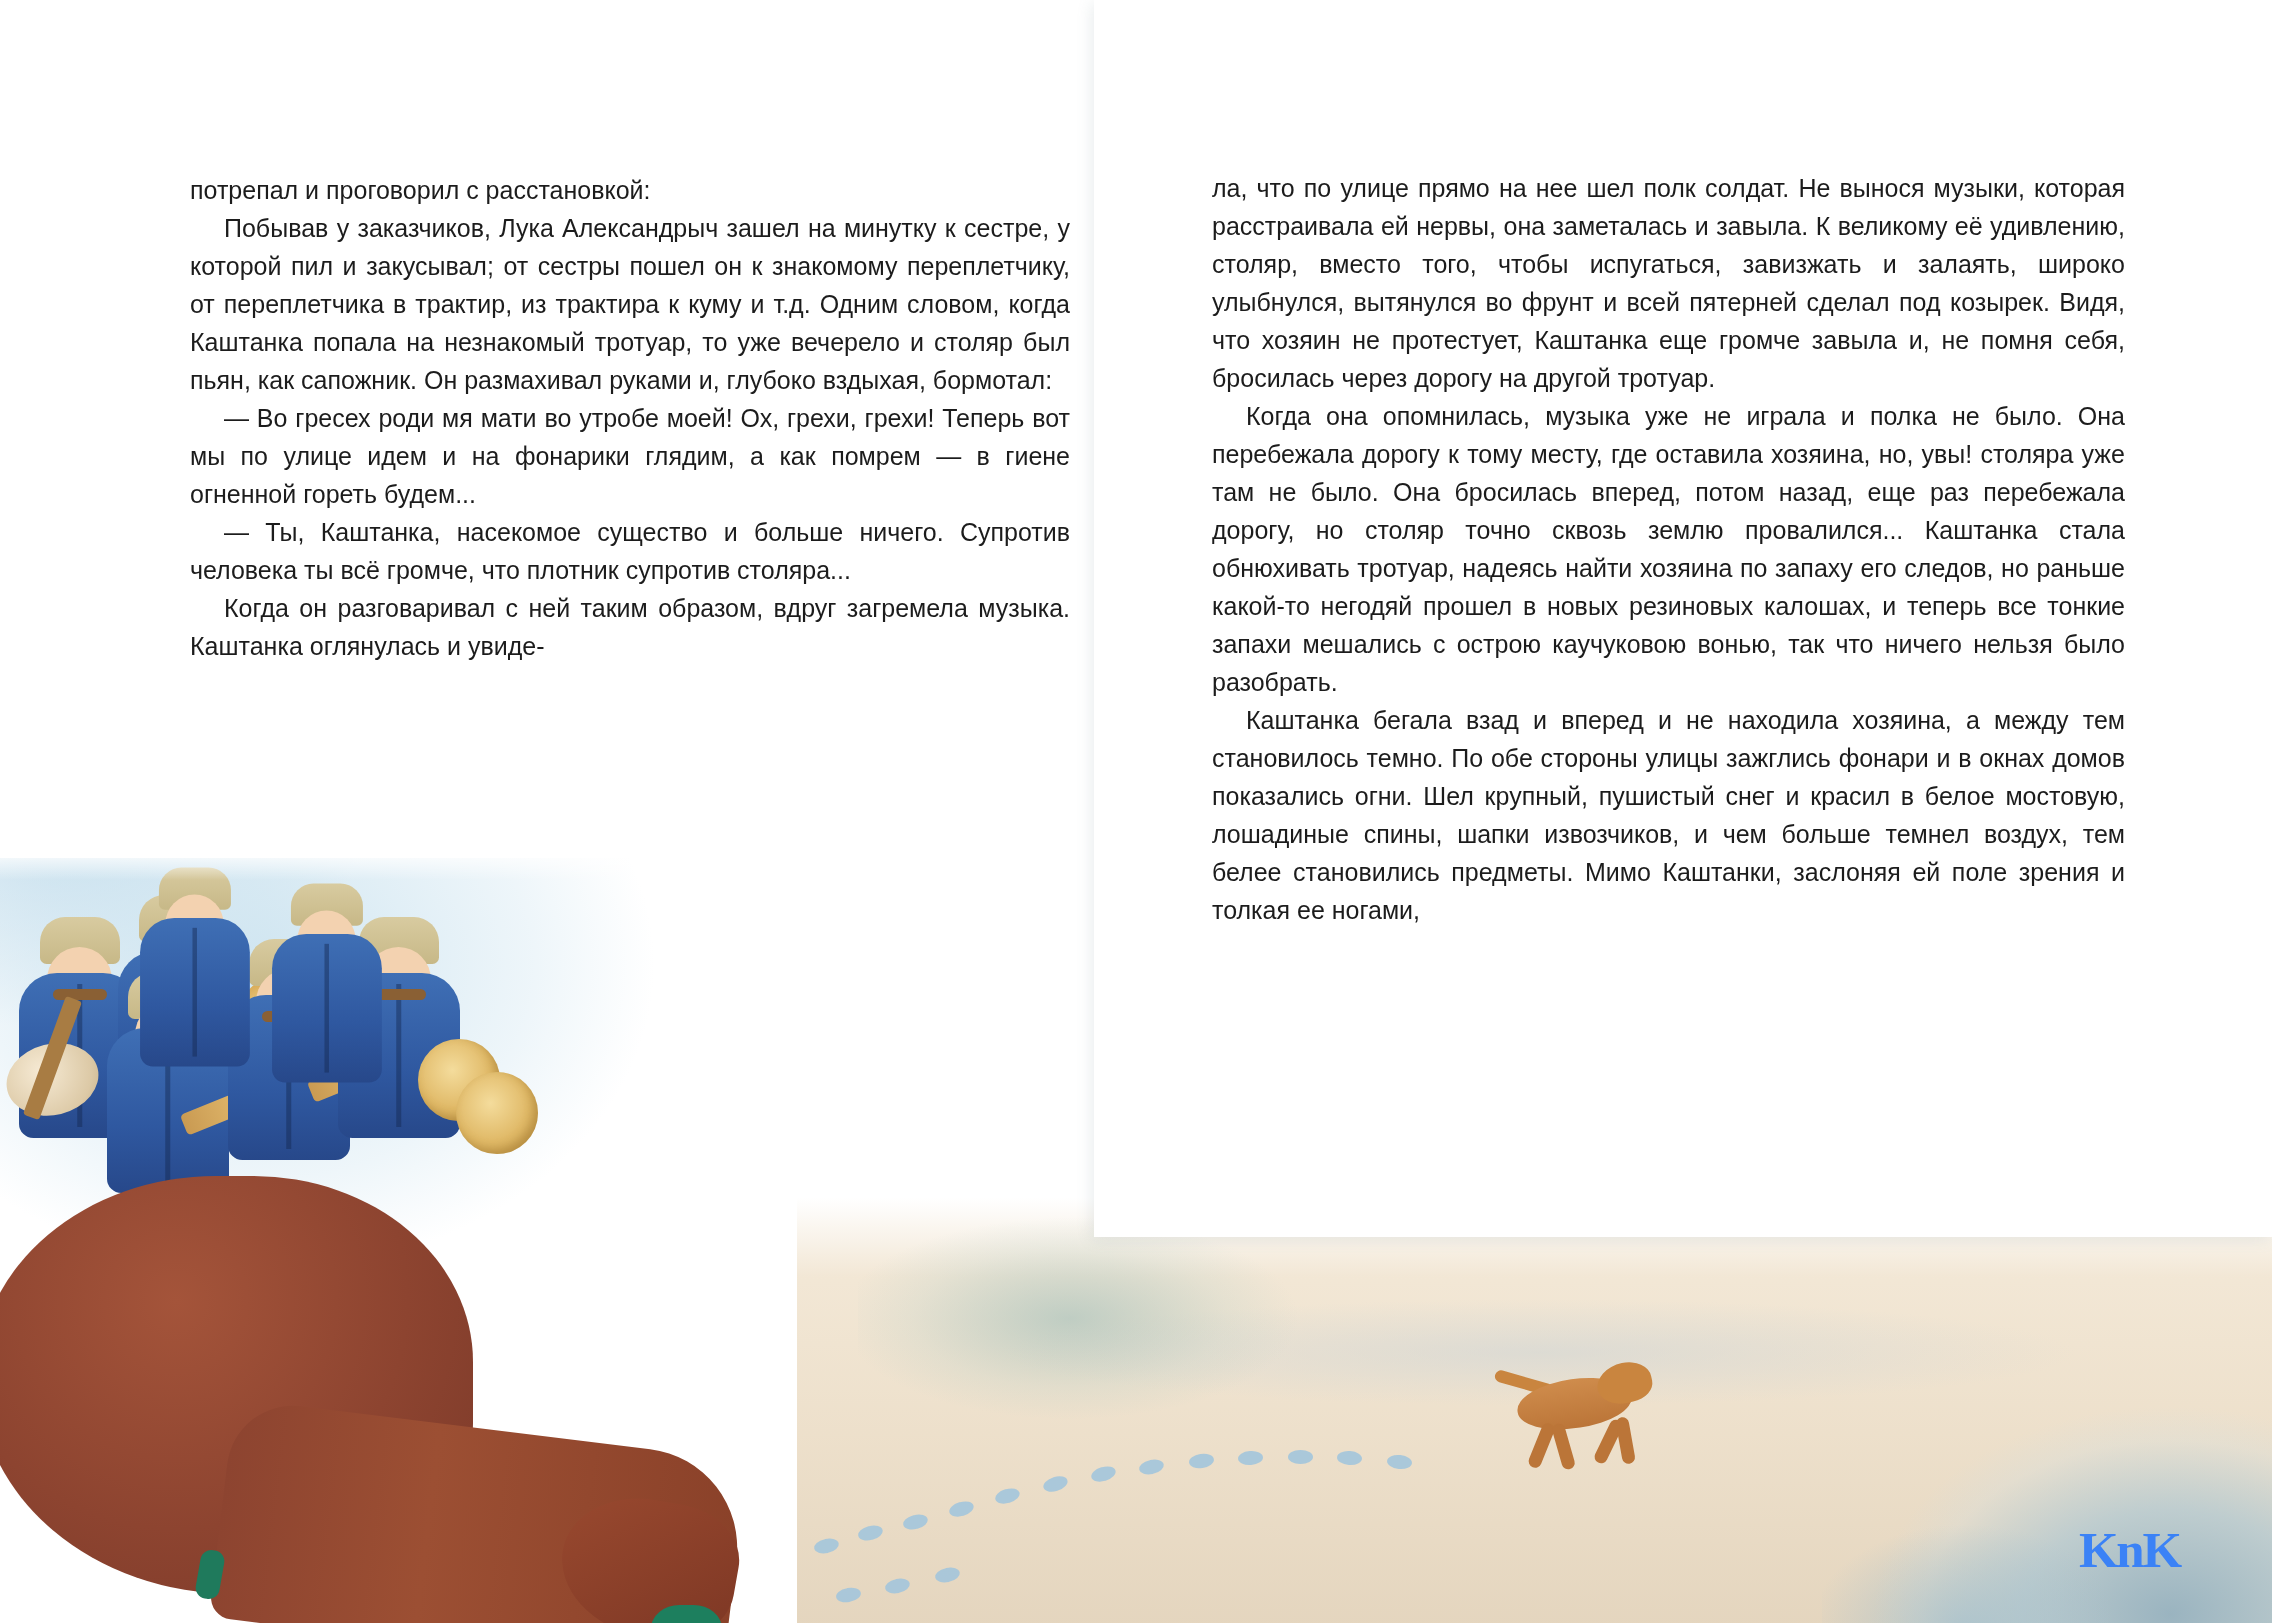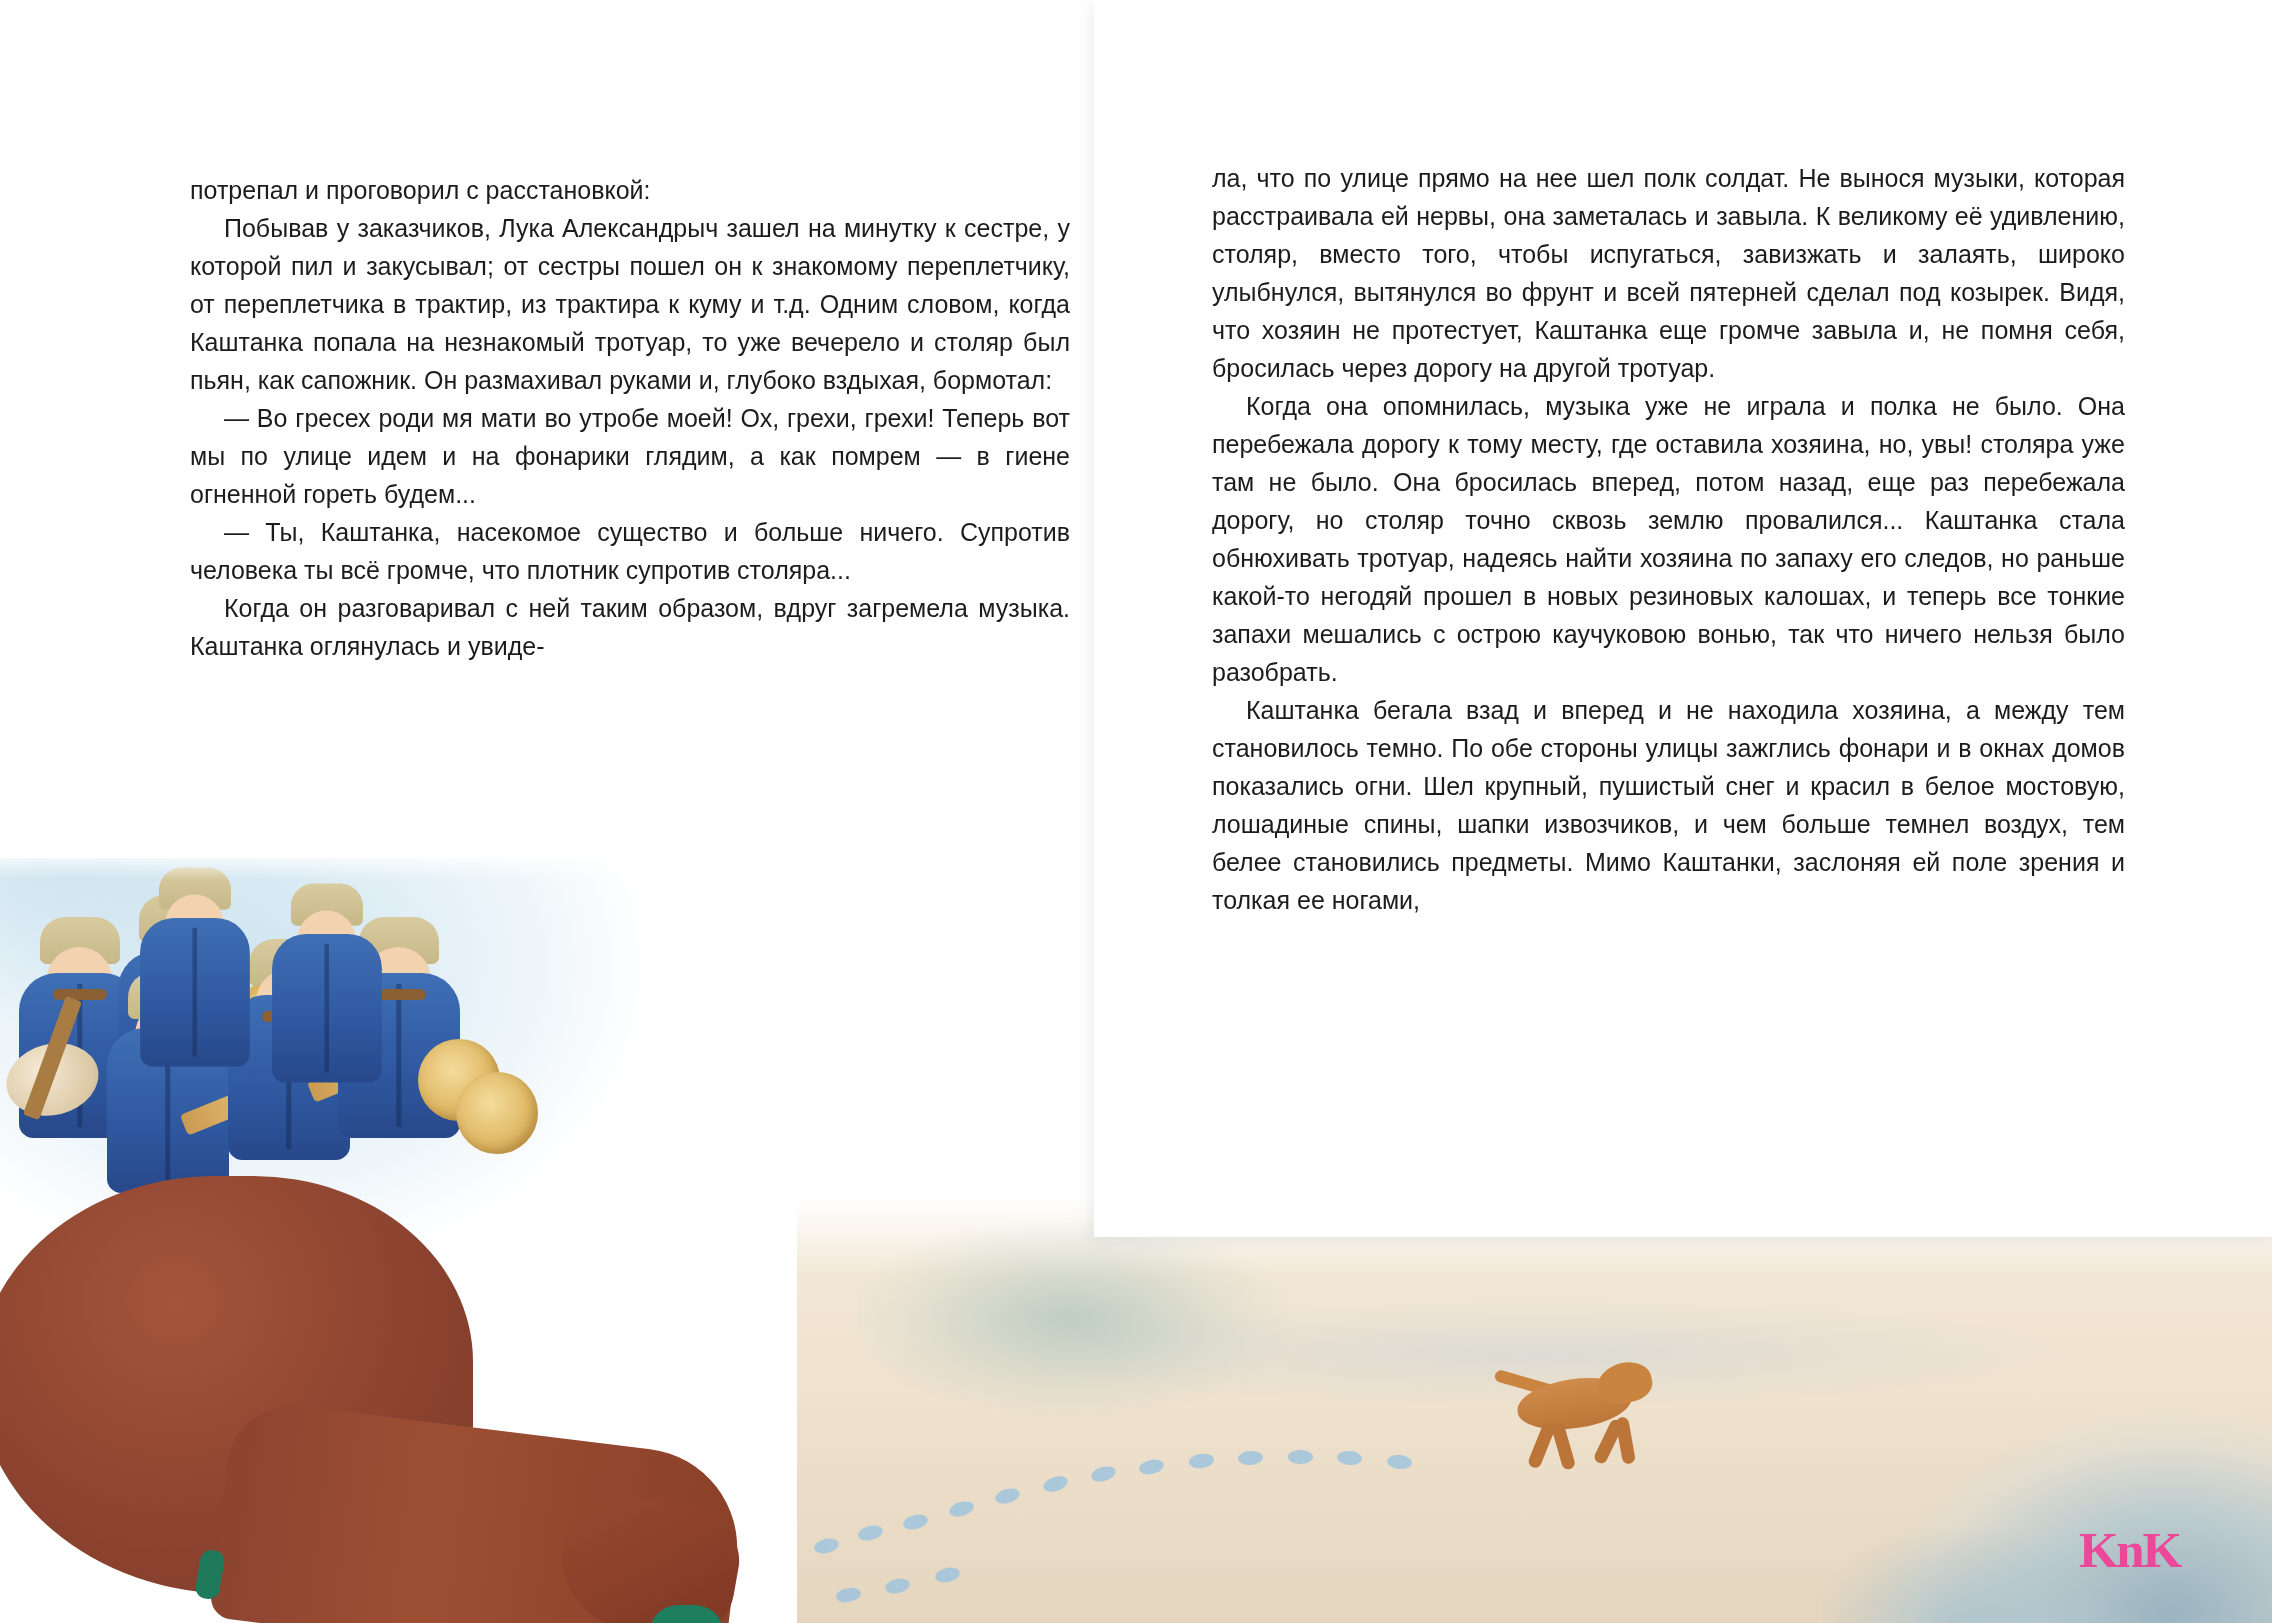--- a/index.html
+++ b/index.html
@@ -299,33 +299,33 @@
   .col p.indent { text-indent: 34px; }
   .col p.dash { text-indent: 34px; }
 
   #left-column {
     left: 190px;
     top: 171px;
     width: 880px;
   }
   #right-column {
     left: 1212px;
-    top: 159px;
+    top: 169px;
     width: 913px;
   }
 
   
   .logo {
     position: absolute;
     right: 93px;
     bottom: 44px;
     font-family: "Liberation Serif", serif;
     font-size: 51px;
     font-weight: bold;
-    color: #ec4899;
+    color: #3b82f6;
     letter-spacing: -2.2px;
     user-select: none;
   }
 </style>
 </head>
 <body>
 
 <div class="page">
 
   <div class="sky-wash"></div>

